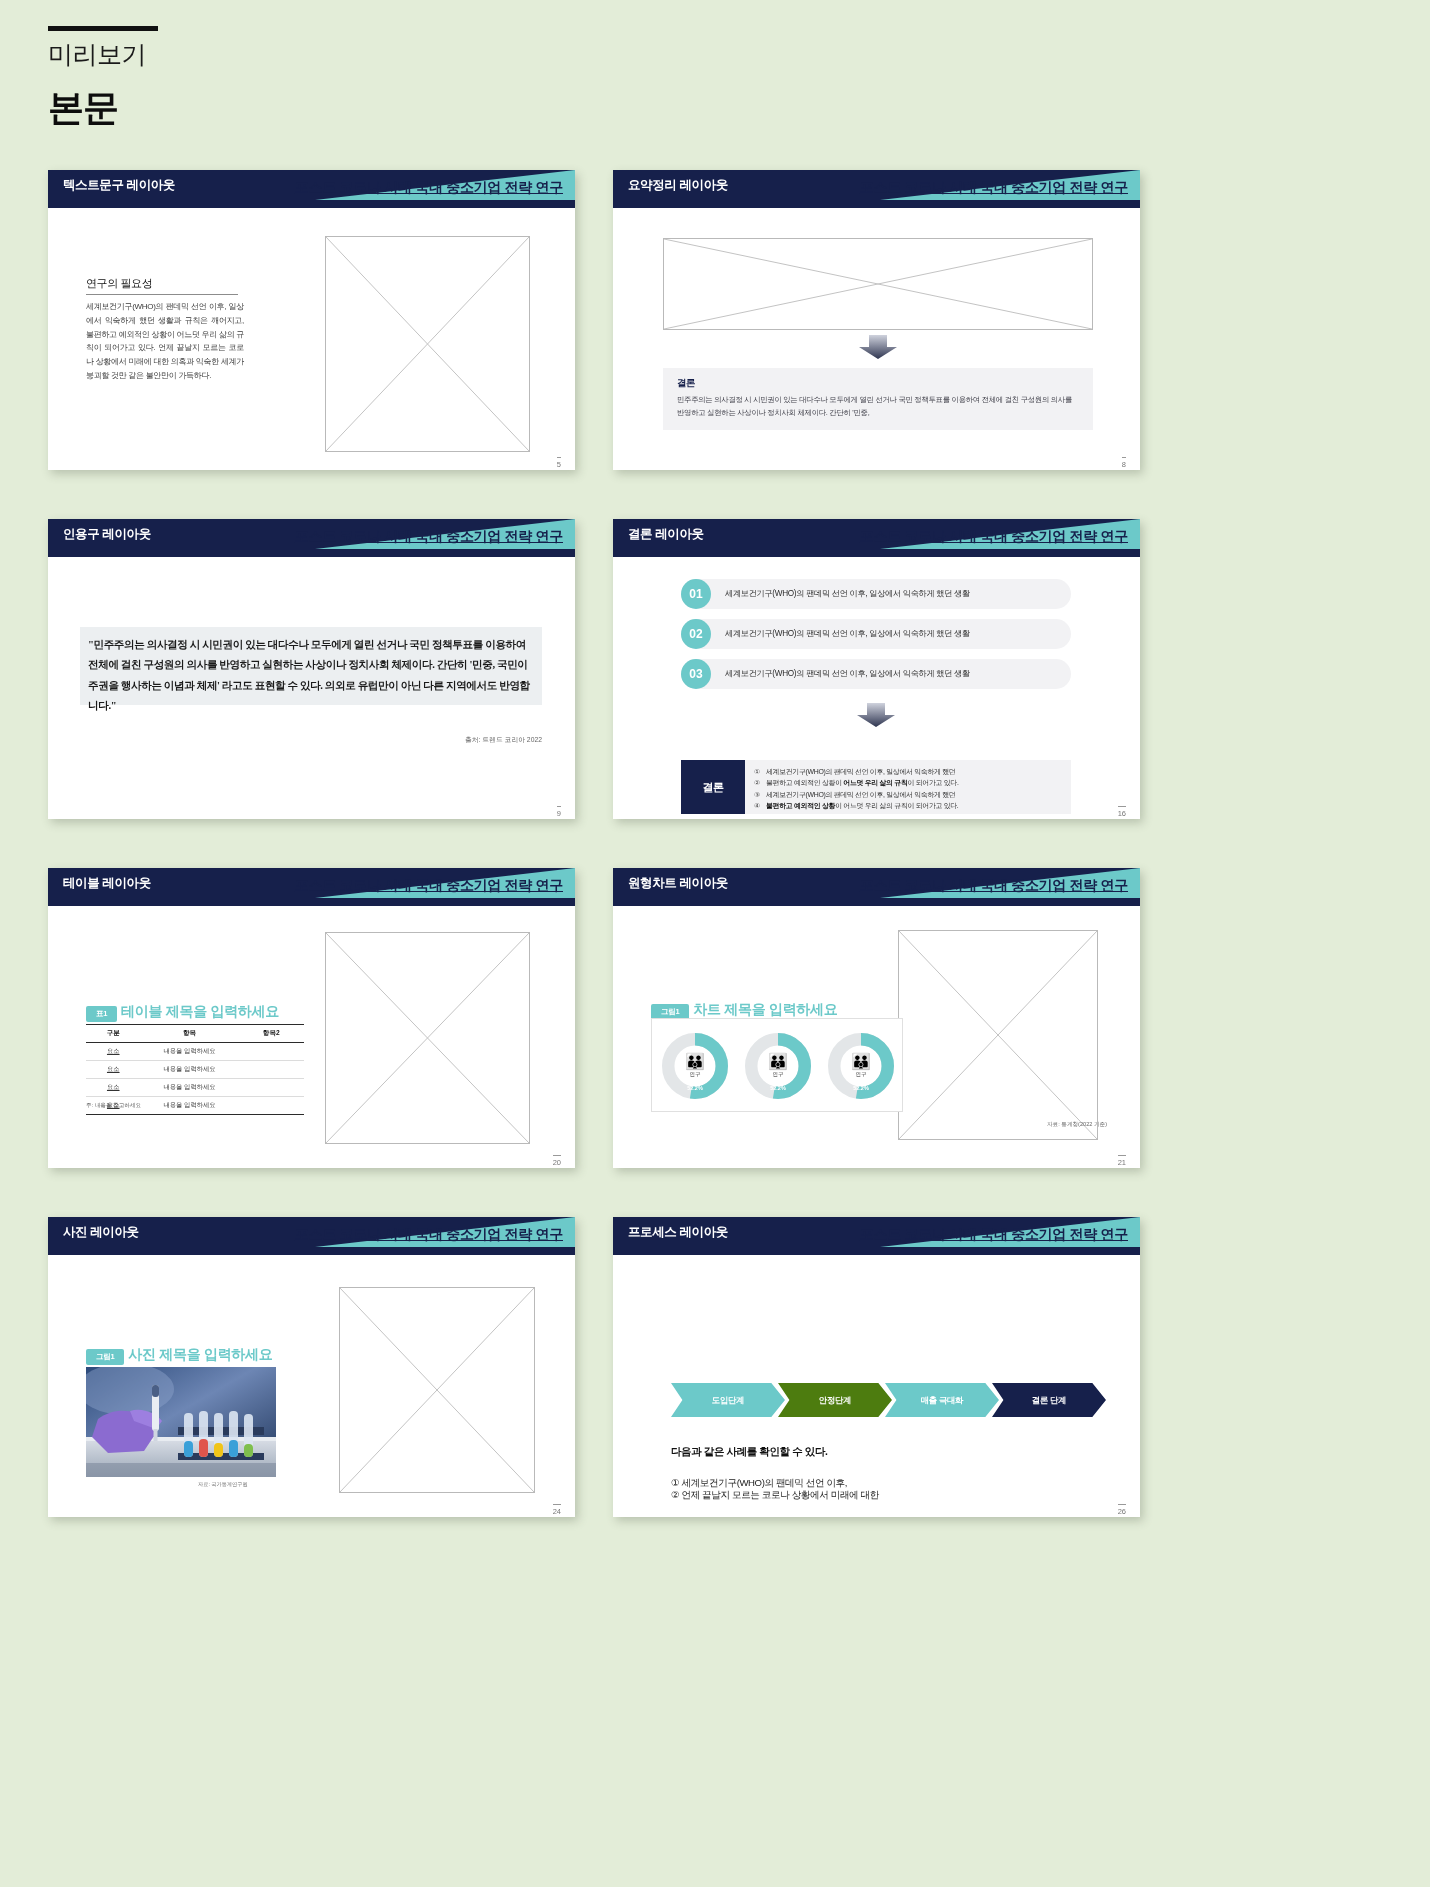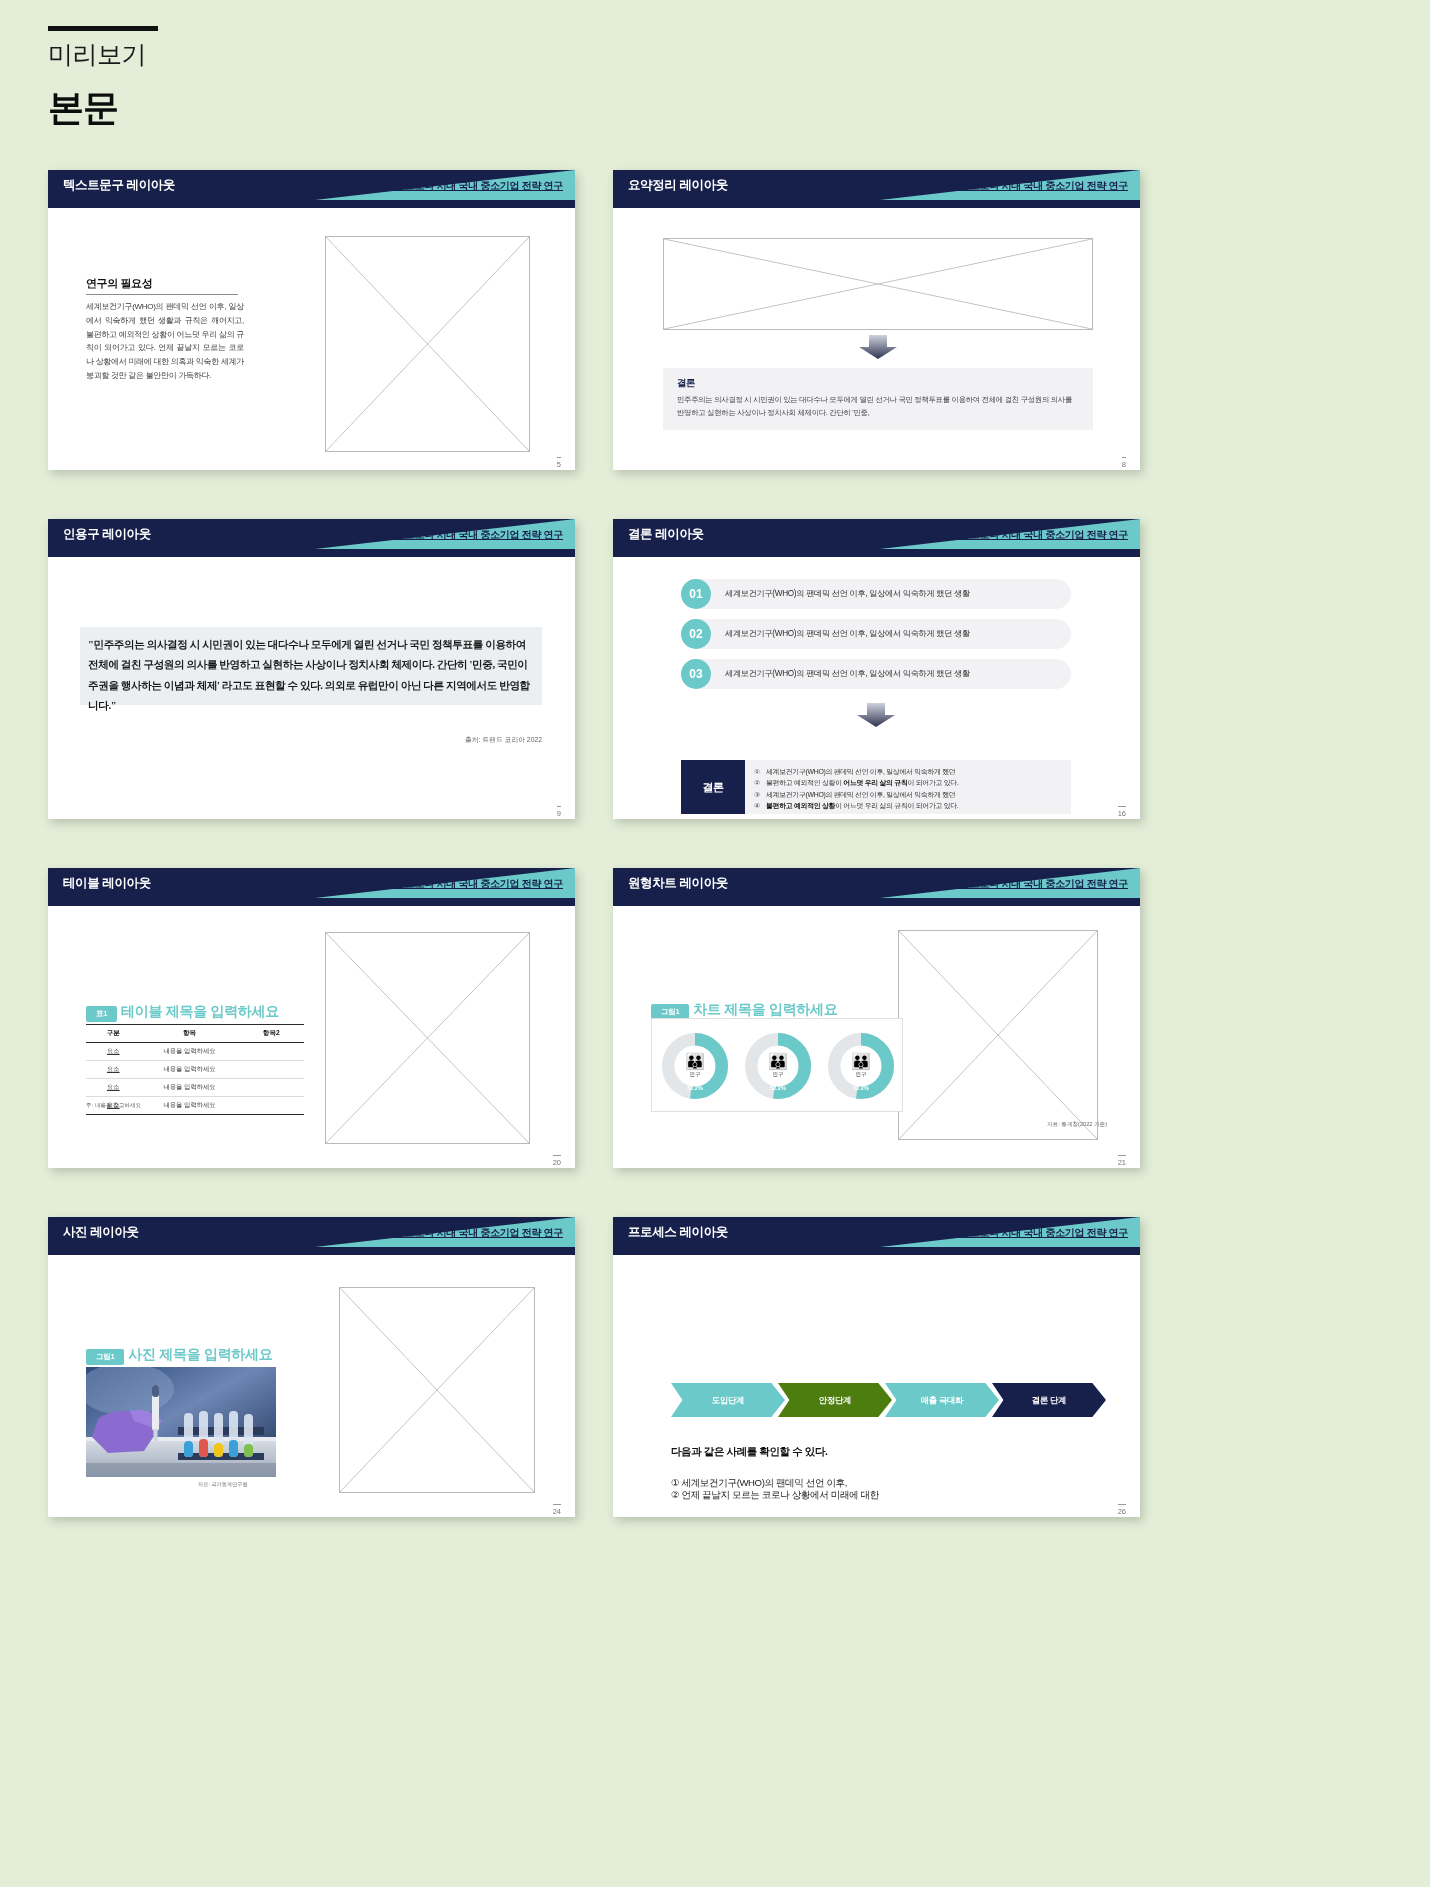--- a/index.html
+++ b/index.html
@@ -35,35 +35,35 @@
     position:absolute; right:0; top:0; width:260px; height:30px;
     background:#6cc9c9;
     clip-path: polygon(100% 0, 100% 100%, 0 100%);
   }
   .sl-head .title {
     position:absolute; left:15px; top:7px;
     font-size:12.5px; color:#fff; font-weight:700; letter-spacing:-0.4px;
   }
   .sl-head .rtitle {
     position:absolute; right:12px; top:9px;
-    font-size:10px; color:#16204b; font-weight:700;
+    font-size:14px; color:#16204b; font-weight:700;
     text-decoration:underline; letter-spacing:-0.3px;text-align:right;
   }
   .sl-body { position:relative; height:270px; }
   .pagenum {
     position:absolute; right:14px; bottom:9px;
     font-size:7.5px; color:#777; border-top:1px solid #999; padding-top:2px;
   }
 
   
   .ph { position:absolute; border:1px solid #b9b9b9; background:#fff; }
   .ph svg { width:100%; height:100%; display:block; }
 
   
-  .s1-title { position:absolute; left:38px; top:68px; font-size:11px; font-weight:700; color:#111; letter-spacing:-0.4px;}
+  .s1-title { position:absolute; left:38px; top:68px; font-size:11px; font-weight:400; color:#111; letter-spacing:-0.4px;}
   .s1-rule  { position:absolute; left:38px; top:86px; width:152px; height:1px; background:#8c8c8c; }
   .s1-body  { position:absolute; left:38px; top:92px; width:158px; font-size:8px; line-height:1.72; color:#3a3a3a; letter-spacing:-0.3px; text-align:justify;}
 
   
   .arrow-dn { position:absolute; width:38px; height:24px; }
   .conc-box { position:absolute; background:#f2f2f4; }
   .conc-box .ct { font-size:9.5px; font-weight:700; color:#16204b; letter-spacing:-0.4px; }
   .conc-box .cb { font-size:7.4px; line-height:1.75; color:#3c3c46; margin-top:4px; letter-spacing:-0.3px;}
 
   

